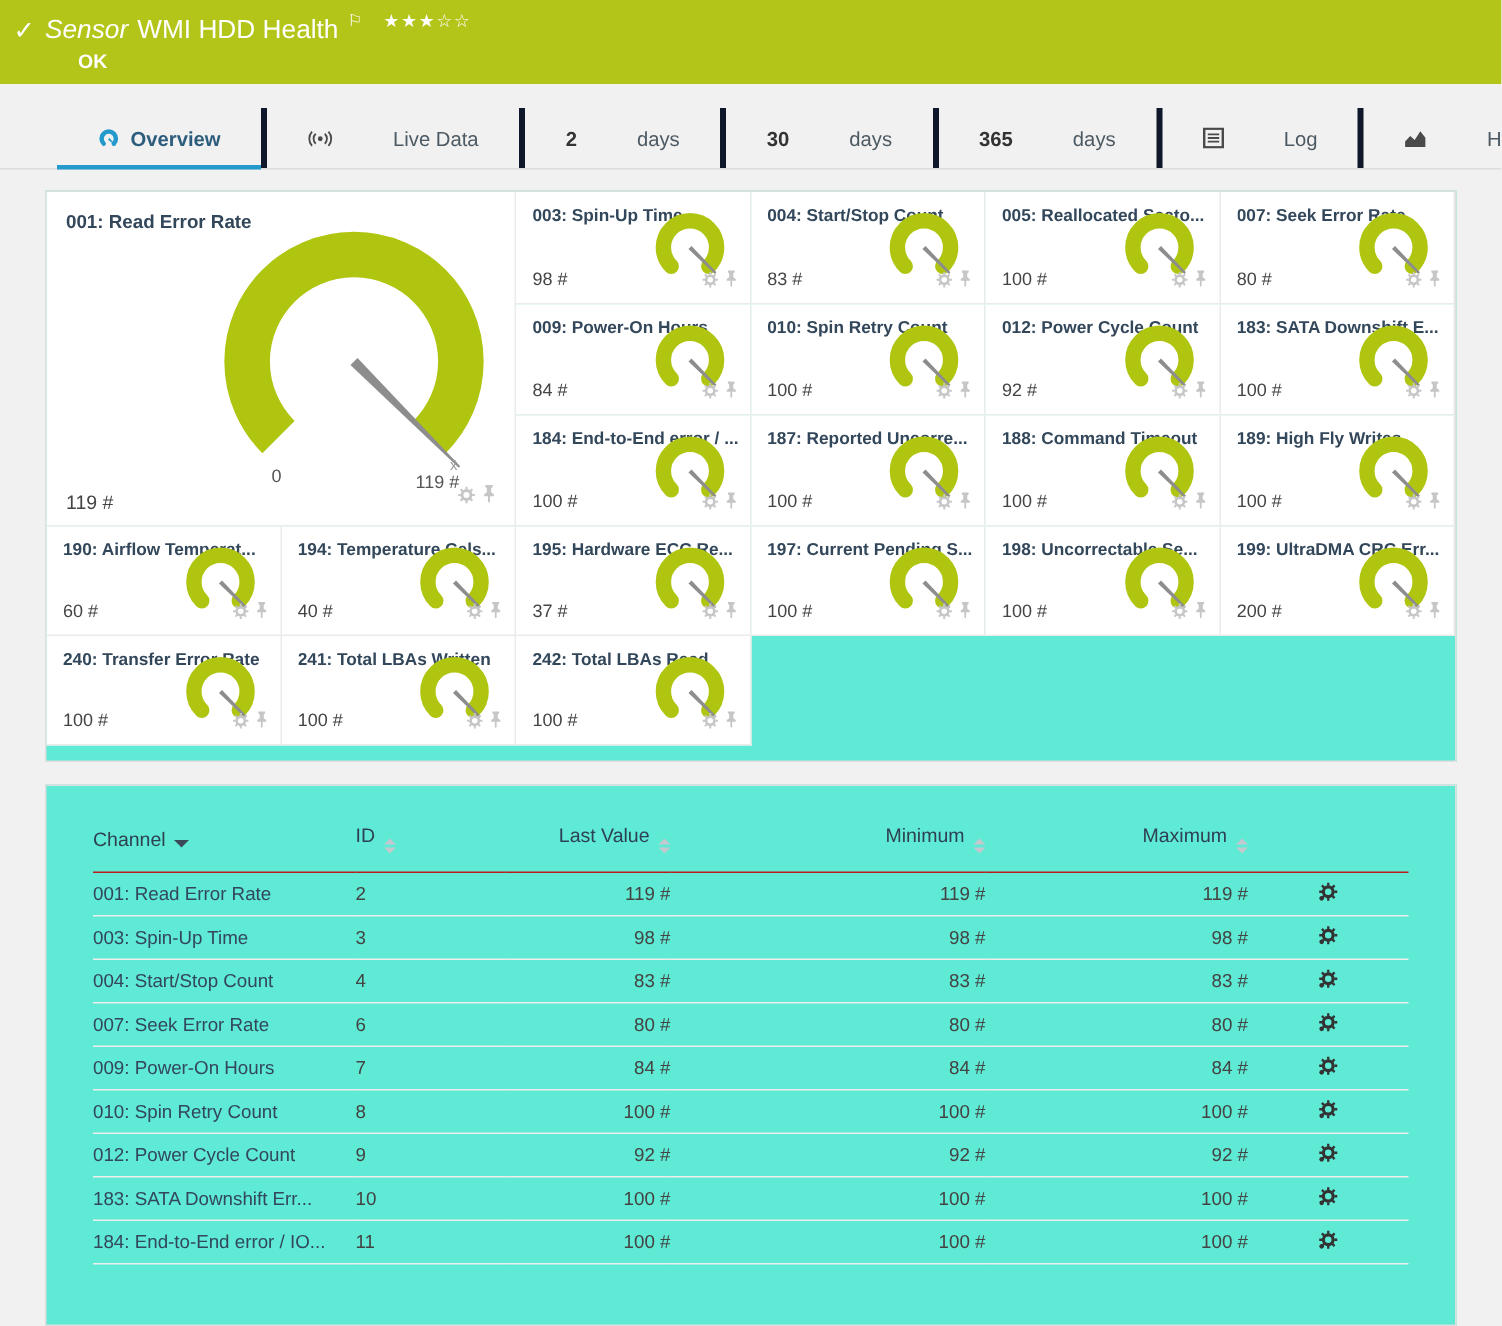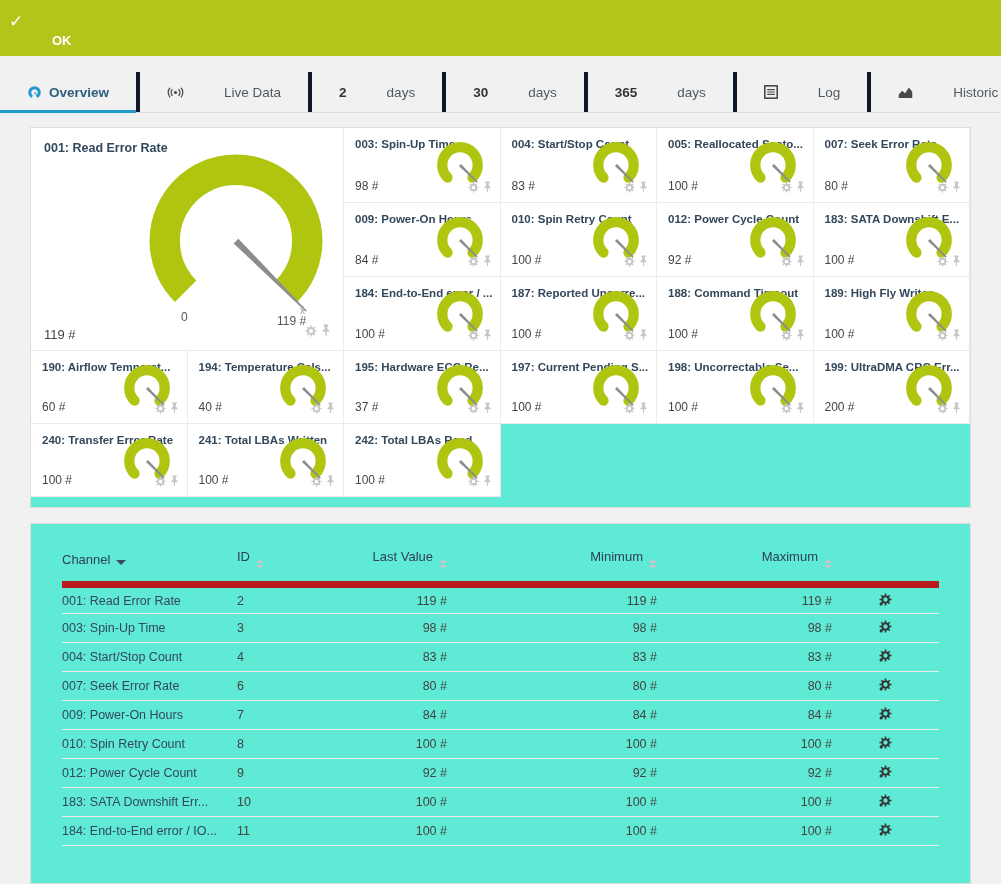--- a/index.html
+++ b/index.html
@@ -10,21 +10,21 @@
   .topbar { position:relative; width:100%; height:56px; background:#b4c51a; color:#fff; }
   .topbar .check { position:absolute; left:9px; top:11px; font-size:17px; font-weight:bold; }
   .topbar .titleline { position:absolute; left:30px; top:7px; font-size:17.5px; white-space:nowrap; }
   .topbar .stype { font-style:italic; margin-right:6px; }
   .topbar .flag { font-size:11px; vertical-align:8px; margin-left:6px; }
   .topbar .stars { font-size:12px; letter-spacing:1px; vertical-align:7px; margin-left:14px; }
   .topbar .status { position:absolute; left:52px; top:33px; font-size:13px; font-weight:bold; }
 
   
   .tabs { display:flex; align-items:stretch; margin-top:16px; height:41px;
-    border-bottom:1px solid #dcdcdc; }
+    border-bottom:1px solid #dcdcdc; padding-left:38px; }
   .tab { position:relative; display:flex; align-items:center; gap:7px; padding:0 27px;
     font-size:13.5px; color:#4d5a63; cursor:pointer; white-space:nowrap; }
   .tab + .tab { border-left:4px solid #0f172a;gap:40px; }
   .tab .ticon { display:inline-flex; color:#4a4a4a; }
   .tab b { color:#333; font-weight:bold; }
   .tab.active { color:#2d5d7d; font-weight:bold; }
   .tab.active .ticon { color:#2499cc; }
   .tab.active::after { content:""; position:absolute; left:0; right:0; bottom:-1px; height:3px; background:#2499cc; }
 
   
@@ -53,21 +53,21 @@
 
   
   .ctable-wrap { padding:25px 31px 0 31px; }
   table.ctable { width:100%; border-collapse:collapse; table-layout:fixed; }
   table.ctable col.c-channel{width:175px;} table.ctable col.c-id{width:100px;}
   table.ctable col.c-last{width:110px;} table.ctable col.c-min{width:210px;}
   table.ctable col.c-max{width:175px;} table.ctable col.c-gear{width:auto;}
   table.ctable th { font-size:13px; font-weight:500; color:#2e4154; text-align:left;
     padding:0 0 12px 0; white-space:nowrap; cursor:pointer; }
   table.ctable th.num, table.ctable td.num { text-align:right; }
-  table.ctable thead tr { border-bottom:7px solid #b91c1c; }
+  table.ctable thead tr { border-bottom:1px solid #b91c1c; }
   table.ctable tbody tr { border-bottom:1px solid #ededed; }
   table.ctable td { height:29px; font-size:12.5px; color:#444; white-space:nowrap; overflow:hidden; }
   table.ctable td.chan { color:#33475b; cursor:pointer; }
   table.ctable td.gearcell { text-align:center; color:#333; cursor:pointer; }
 
   .sortwrap { display:inline-flex; flex-direction:column; vertical-align:-2px; margin-left:6px; gap:2px; }
   .tri-up { width:0; height:0; border-left:4px solid transparent; border-right:4px solid transparent; border-bottom:4px solid #c3c9ce; }
   .tri-down { width:0; height:0; border-left:4px solid transparent; border-right:4px solid transparent; border-top:4px solid #c3c9ce; }
   .tri-down.active { border-left-width:5px; border-right-width:5px; border-top:5px solid #3a4a58; margin-left:6px; vertical-align:-1px; display:inline-block; }
 </style>
@@ -94,20 +94,23 @@
       <polygon points="28.9,31.1 31.1,28.9 48.9,47.7 47.7,48.9" fill="#8d8d8d"></polygon>
     </g>
     <g id="def-pin">
       <path d="M3 0.5h6v1.6l-1.2.9v3.4L10 8v1.6H6.8v4.4L6 15l-.8-1V9.6H2V8l2.2-1.6V3L3 2.1z" fill="currentColor"></path>
     </g>
   </defs>
 </svg>
 
 <div class="topbar">
   <span class="check">✓</span>
+  <div class="titleline">
+    <span class="stype">Sensor</span><span>WMI HDD Health</span><span class="flag">⚐</span><span class="stars"><span>★★★</span><span>☆☆</span></span>
+  </div>
   <div class="status">OK</div>
 </div>
 
 <div class="tabs">
   <div class="tab active">
     <span class="ticon">
       <svg width="15" height="15" viewBox="0 0 60 60">
           <path d="M16.6 43.4 A 19 19 0 1 1 43.4 43.4" fill="none" stroke="currentColor" stroke-width="12" stroke-linecap="round"></path>
           <polygon points="27.9,32.1 32.1,27.9 48.9,47.7 47.7,48.9" fill="currentColor"></polygon>
         </svg>

